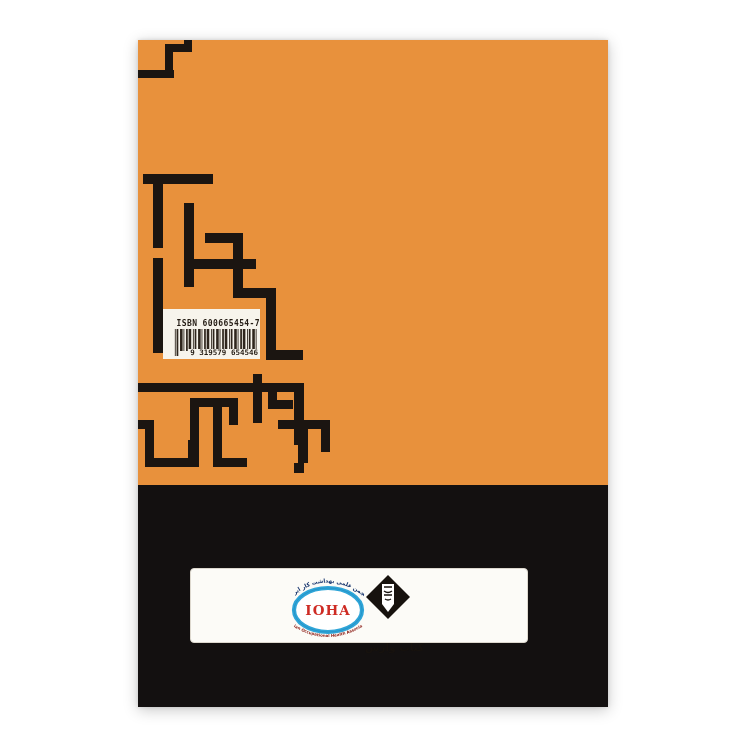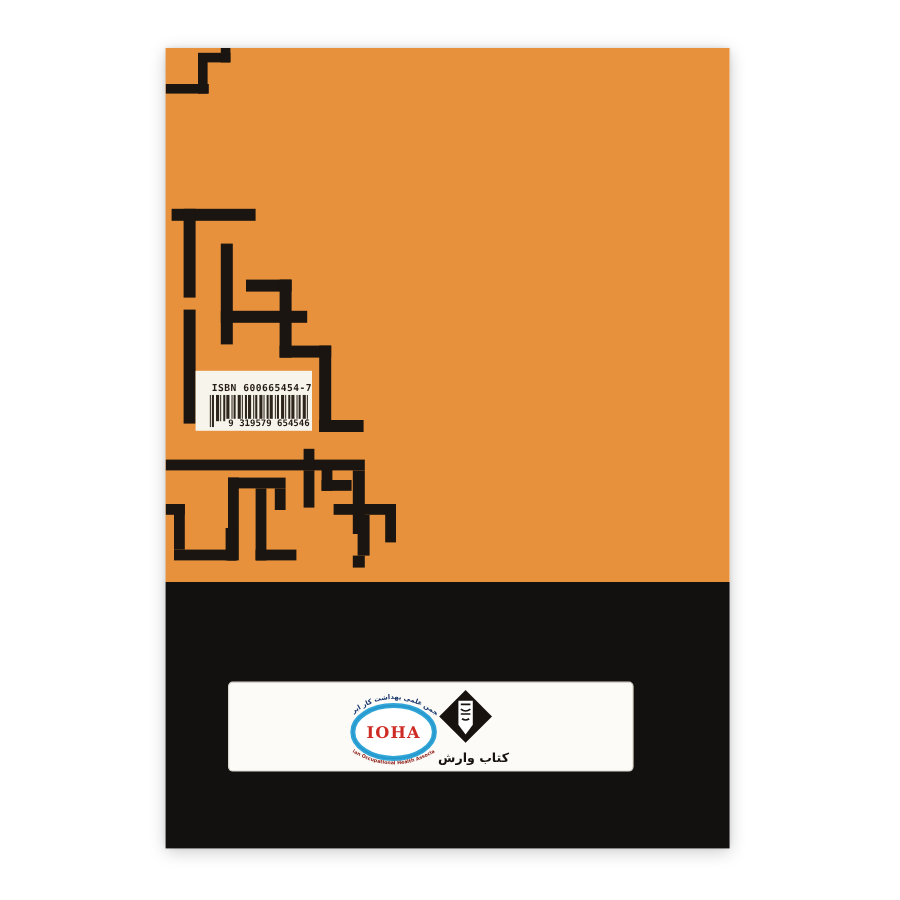--- a/index.html
+++ b/index.html
@@ -24,21 +24,21 @@
 
   
   .logo-band{position:absolute;left:52px;top:83px;width:338px;height:75px;background:#FCFBF7;
              border-radius:4px;border:1px solid #DDD8CE;box-sizing:border-box;}
   .logo-block{position:absolute;text-align:left;}
   .logo-taam{left:14px;top:3px;width:64px;height:69px;}
   .logo-ioha{left:96px;top:0px;width:82px;height:74px;}
   .logo-varesh{left:174px;top:5px;width:64px;height:67px;}
   .fa-label{direction:rtl;font-weight:bold;color:#17120e;white-space:nowrap;}
   .taam-label{font-size:9px;margin-top:1px;}
-  .varesh-label{font-size:10.5px;margin-top:2px;}
+  .varesh-label{font-size:10.5px;margin-top:17px;}
 </style>
 </head>
 <body>
 
 <div class="canvas">
   <div class="cover">
 
     <div class="orange-section">
       <svg class="maze" width="470" height="445" viewBox="0 0 470 445">
 

